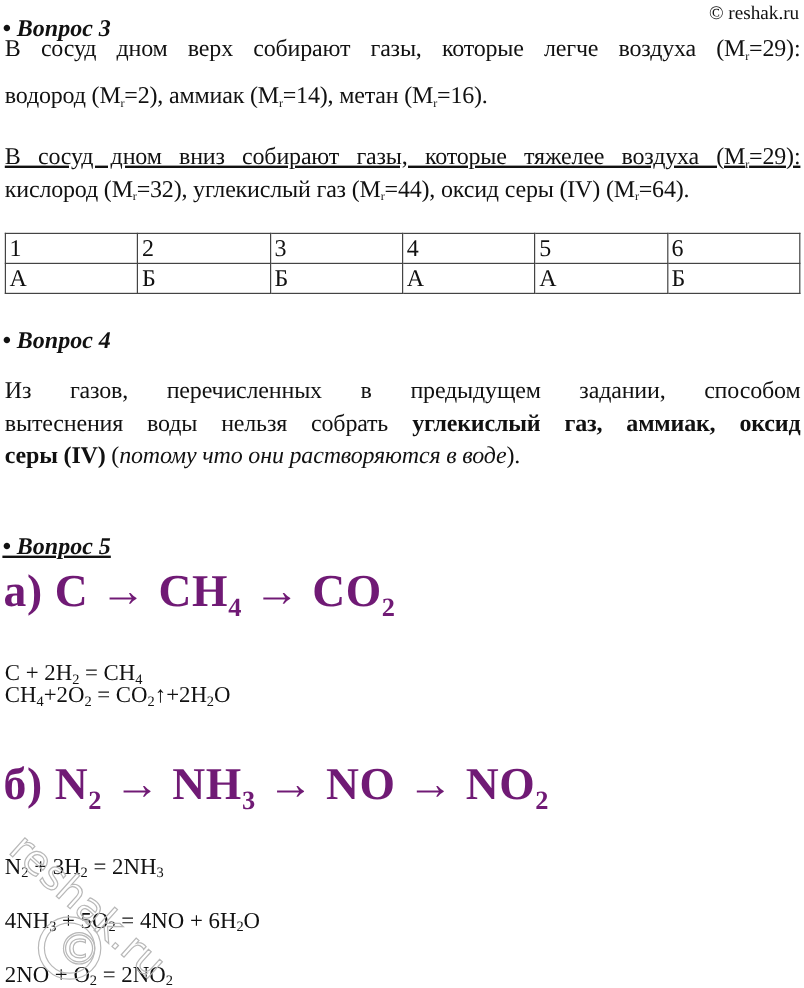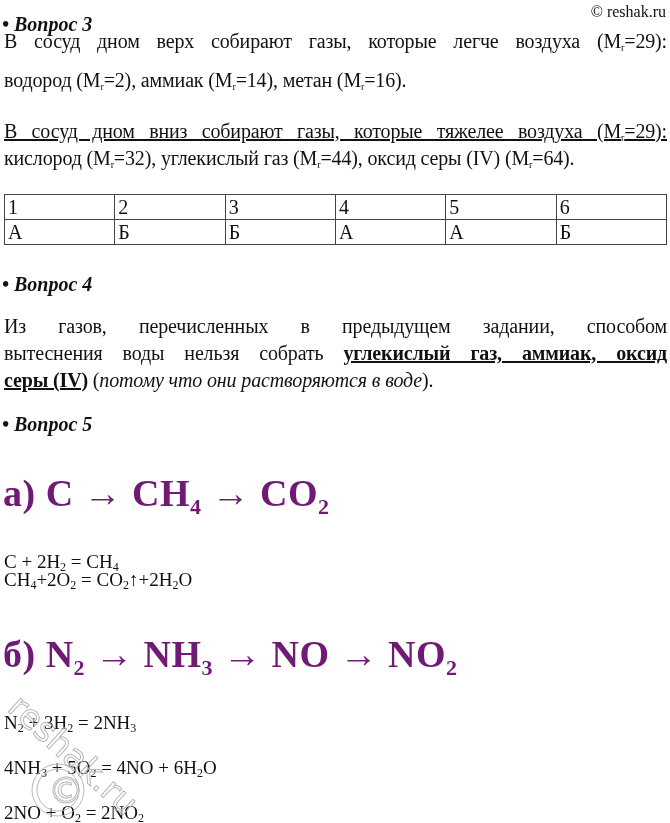--- a/index.html
+++ b/index.html
@@ -15,21 +15,21 @@
   .mr-sub { font-size: 10px; vertical-align: -3px; }
   table.ans {
     position: absolute; left: 4px; top: 194px; width: 663px; border-collapse: collapse;
     font-size: 20px; table-layout: fixed;
   }
   table.ans td { border: 1px solid #444; height: 24px; padding: 0 0 0 3px; line-height: 22px; vertical-align: middle; }
   .scheme { position: absolute; left: 3px; font-weight: bold; font-family: "Liberation Serif", serif; font-size: 38px; line-height: 44px; color: #701a75; letter-spacing: 0.5px; }
   .scheme sub { font-size: 22px; vertical-align: -8px; }
   .eq { position: absolute; left: 4px; font-size: 19px; line-height: 24px; white-space: nowrap; }
   .eq sub { font-size: 12px; vertical-align: -3px; }
-  .bold { font-weight: bold; text-decoration: underline; }
+  .bold { font-weight: bold; }
   .ital { font-style: italic; }
   .watermark { position: absolute; left: 0; top: 690px; pointer-events: none; }
 </style>
 </head>
 <body>
 
 <div class="q-heading" style="top:12px;">• Вопрос 3</div>
 <div class="copyright">© reshak.ru</div>
 
 <div class="line justify" style="top:28px;"><span>В сосуд дном верх собирают газы, которые легче воздуха (M</span><sub class="mr-sub">r</sub><span>=29):</span></div>
@@ -61,21 +61,21 @@
     <td>Б</td>
   </tr>
 </tbody>
   </table>
 
 <div class="q-heading" style="top:272px;">• Вопрос 4</div>
 <div class="line justify" style="top:313px;">Из газов, перечисленных в предыдущем задании, способом</div>
 <div class="line justify" style="top:340px;"><span>вытеснения воды нельзя собрать </span><span class="bold">углекислый газ, аммиак, оксид</span></div>
 <div class="line" style="top:367px;"><span class="bold">серы (IV)</span><span> (</span><span class="ital">потому что они растворяются в воде</span><span>).</span></div>
 
-<div class="q-heading" style="top:412px;">• Вопрос 5</div>
+<div class="q-heading" style="top:444px;text-decoration:underline;">• Вопрос 5</div>
 
 <div class="scheme" style="top:471px;">
   <span>а) </span><span>C</span><sub></sub><span> → CH</span><sub>4</sub><span> → CO</span><sub>2</sub>
 </div>
 
 <div class="eq" style="top:550px;">
   <span>C + 2H</span><sub>2</sub><span> = CH</span><sub>4</sub>
 </div>
 <div class="eq" style="top:568px;">
   <span>CH</span><sub>4</sub><span>+2O</span><sub>2</sub><span> = CO</span><sub>2</sub><span>↑+2H</span><sub>2</sub><span>O</span>

